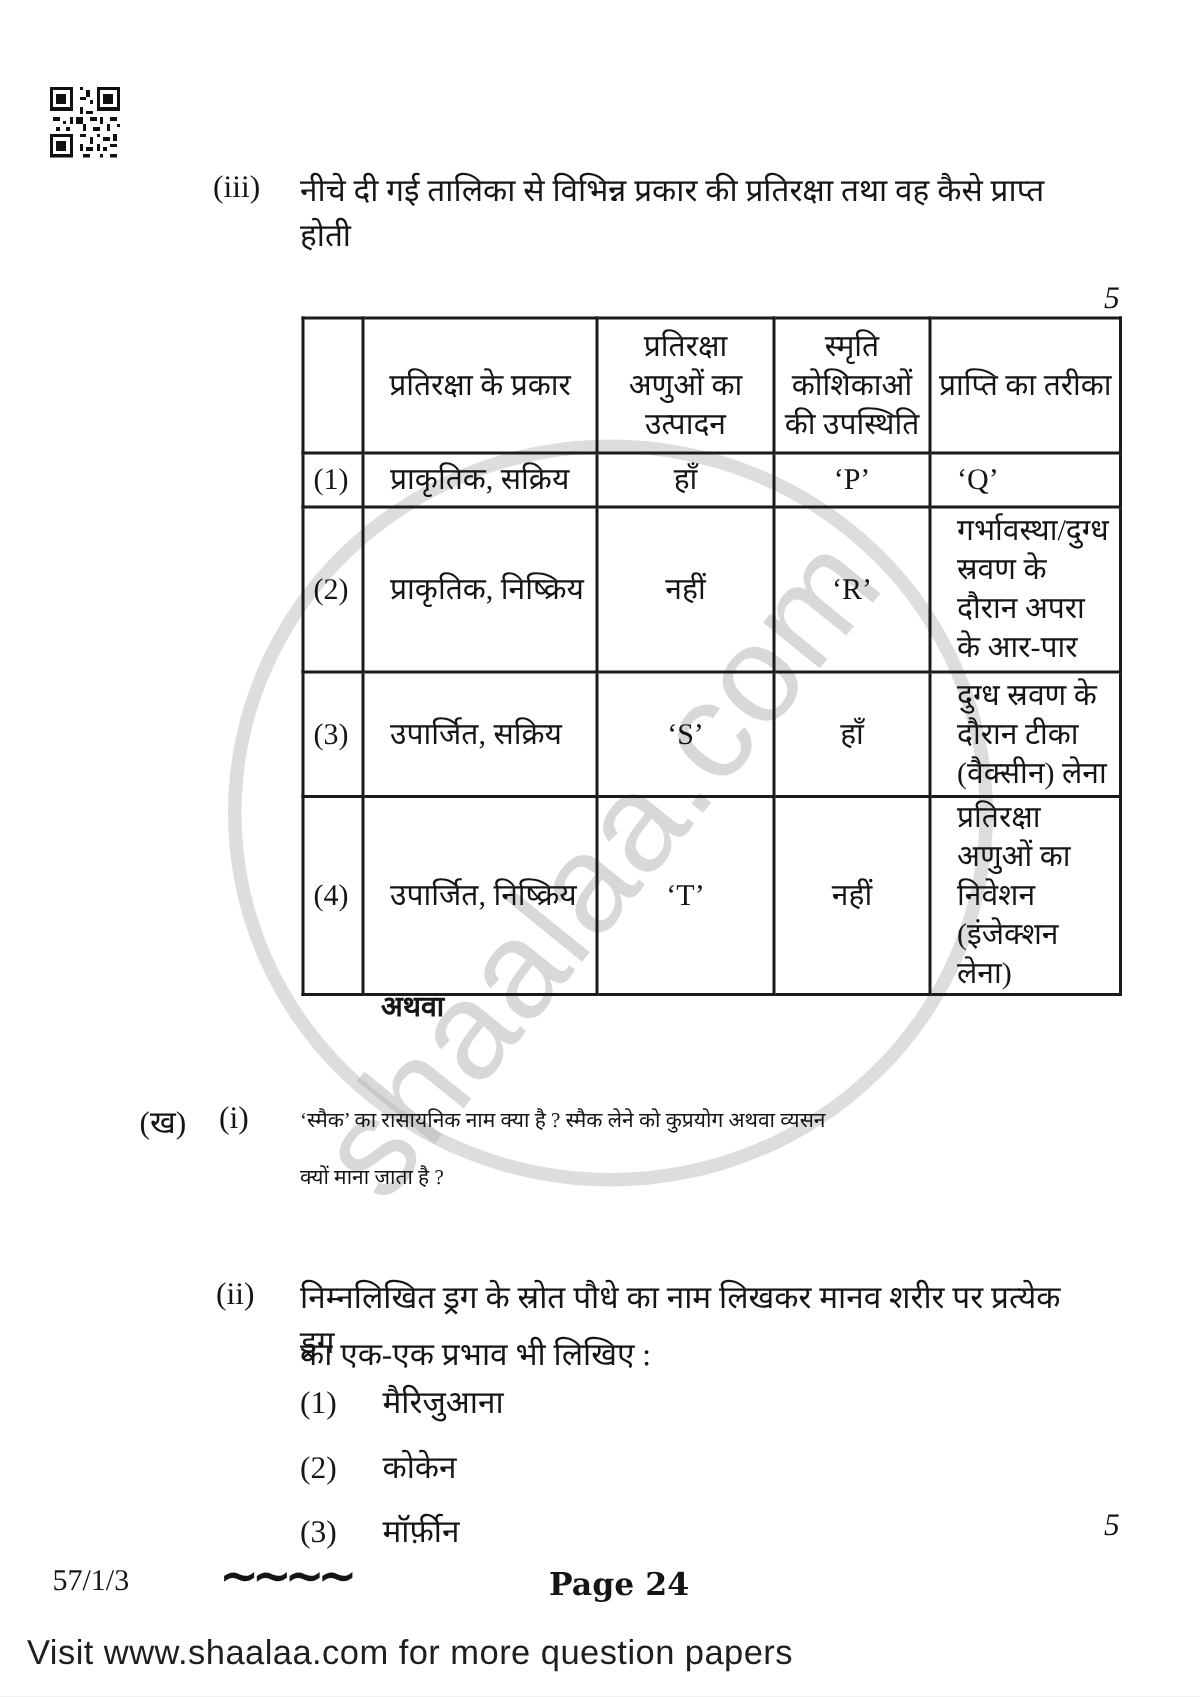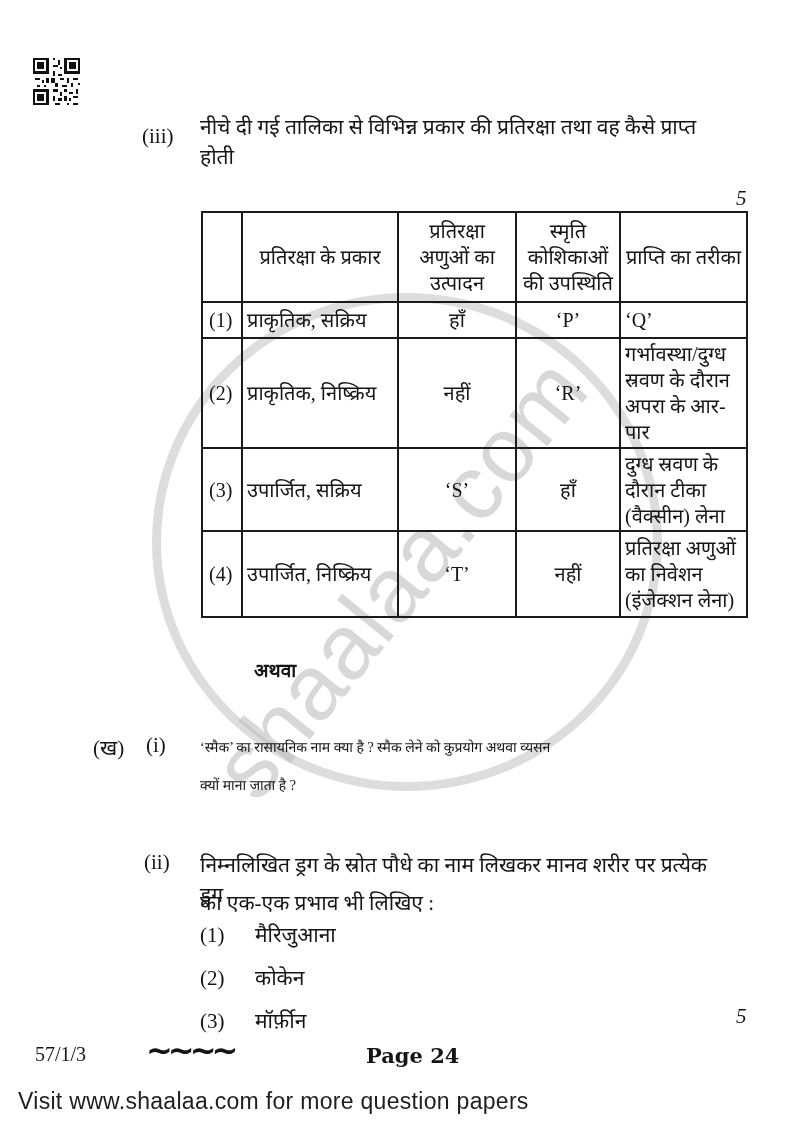--- a/index.html
+++ b/index.html
@@ -17,33 +17,33 @@
   .wm-text {
     position:absolute; left:400px; top:578px; transform:translate(-50%,-50%) rotate(-51deg);
     font-family:"Liberation Sans","DejaVu Sans",sans-serif;
     font-size:92px; color:rgba(184,184,184,0.55); white-space:nowrap; z-index:0;
     letter-spacing:1px;
   }
   .content { position:relative; z-index:1; }
   
   .qr { position:absolute; left:33px; top:58px; width:47px; height:47px; }
   
-  .q3-label { position:absolute; left:142px; top:124px; font-size:21px;text-align:right; }
+  .q3-label { position:absolute; left:142px; top:112px; font-size:21px;text-align:right; }
   .q3-lines { position:absolute; left:200px; top:112px; width:520px; font-size:21px; }
   .q3-lines .ln { height:38px; line-height:30px; }
   .marks-1 { position:absolute; left:736px; top:186px; font-size:21px; font-style:italic; }
   
   .imm-table { position:absolute; left:201px; top:211px; border-collapse:collapse; table-layout:fixed; }
   .imm-table td, .imm-table th {
     border:2px solid #1b1b1b; font-size:20px; font-weight:normal;
     vertical-align:middle; line-height:26px; overflow:hidden;
   }
   .imm-table th { text-align:center; padding:5px 3px; }
   .c-num { text-align:left; padding-left:6px; }
-  .c-left { text-align:left; padding-left:4px; padding-right:4px; }
+  .c-left { text-align:left; padding-left:17px; padding-right:4px; }
   .c-center { text-align:center; }
   
   .or-label { position:absolute; left:254px; top:657px; font-size:19px; font-weight:bold; }
   .kha-label { position:absolute; left:93px; top:733px; font-size:21px; }
   .kha-i-label { position:absolute; left:146px; top:733px; font-size:21px; }
   .kha-i-lines { position:absolute; left:200px; top:733px; width:525px; font-size:14px;font-family:Liberation Serif, serif; }
   .kha-i-lines .ln { height:38px; line-height:30px; }
   .kha-ii-label { position:absolute; left:144px; top:850px; font-size:21px; }
   .kha-ii-lines { position:absolute; left:200px; top:850px; width:525px; font-size:21px; }
   .kha-ii-lines .ln { height:38px; line-height:30px; }

